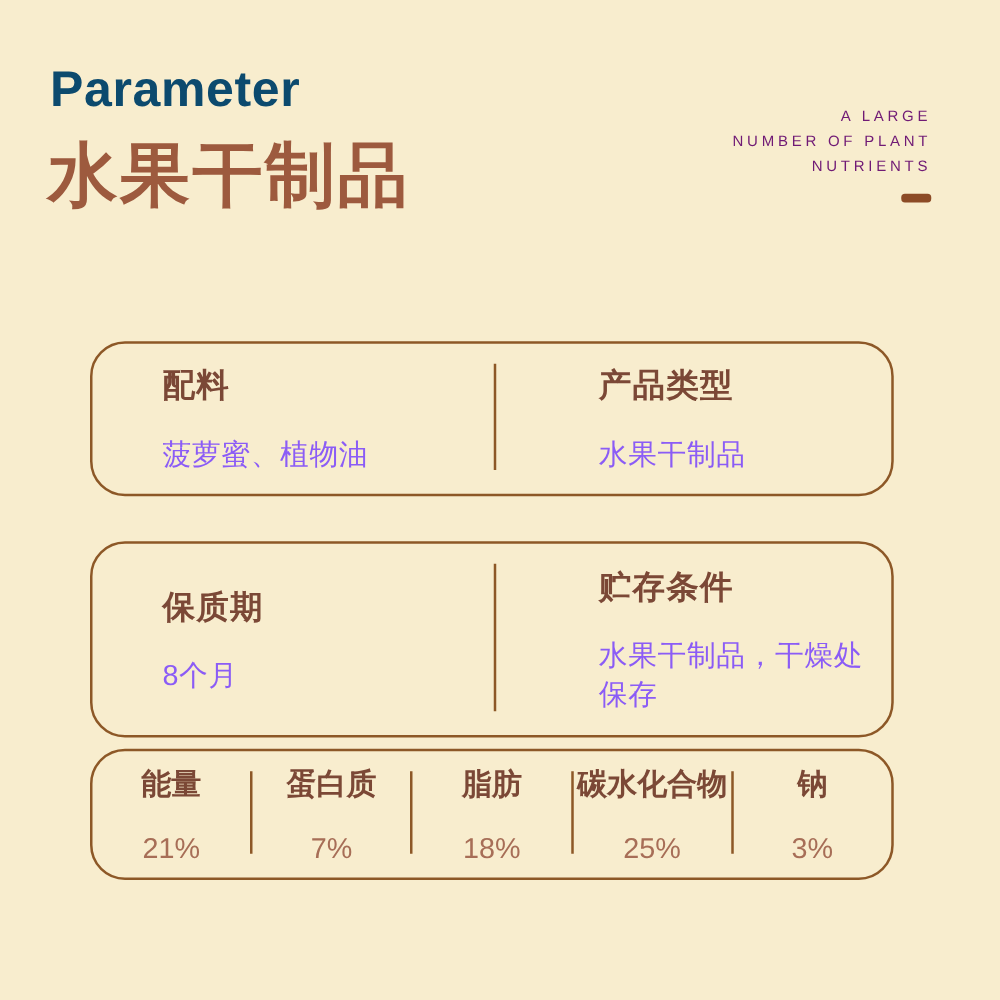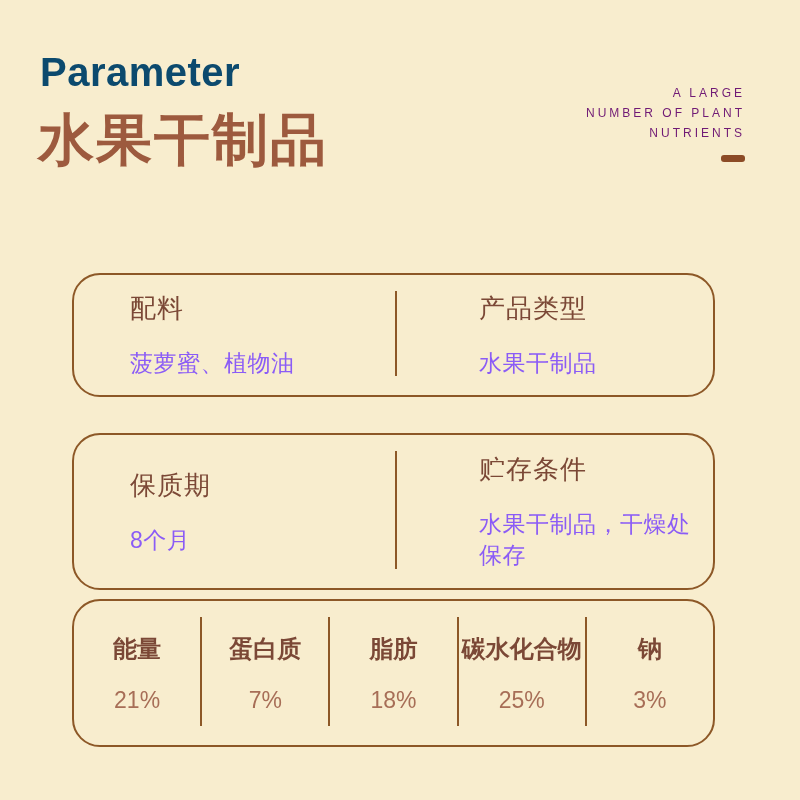--- a/index.html
+++ b/index.html
@@ -44,39 +44,39 @@
   .box {
     position: absolute; left: 72px; width: 643px;
     box-sizing: border-box;
     border: 2px solid #8D5827;
     border-radius: 28px;
     display: flex;
     background: transparent;
   }
   .box1 { top: 273px; height: 124px; }
   .box2 { top: 433px; height: 157px; }
-  .box3 { top: 599px; height: 148px; }
+  .box3 { top: 599px; height: 105px; }
 
   .cell {
     display: flex; flex-direction: column;
     justify-content: center;
     gap: 22px;
     box-sizing: border-box;
   }
   .cell-l { width: 321px; padding-left: 56px; }
   .cell-r { flex: 1; padding-left: 82px; }
 
   .vdiv {
     width: 2px;
     background: #8D5827;
     margin: 16px 0 19px 0;
   }
 
   .spec-label {
-    font-size: 26px; font-weight: 400;
+    font-size: 26px; font-weight: 700;
     color: #7B4836; letter-spacing: 1px;
   }
   .spec-value {
     font-size: 23px; font-weight: 400;
     color: #8b5cf6; letter-spacing: 0.5px;
   }
 
   
   .ncol {
     flex: 1;

